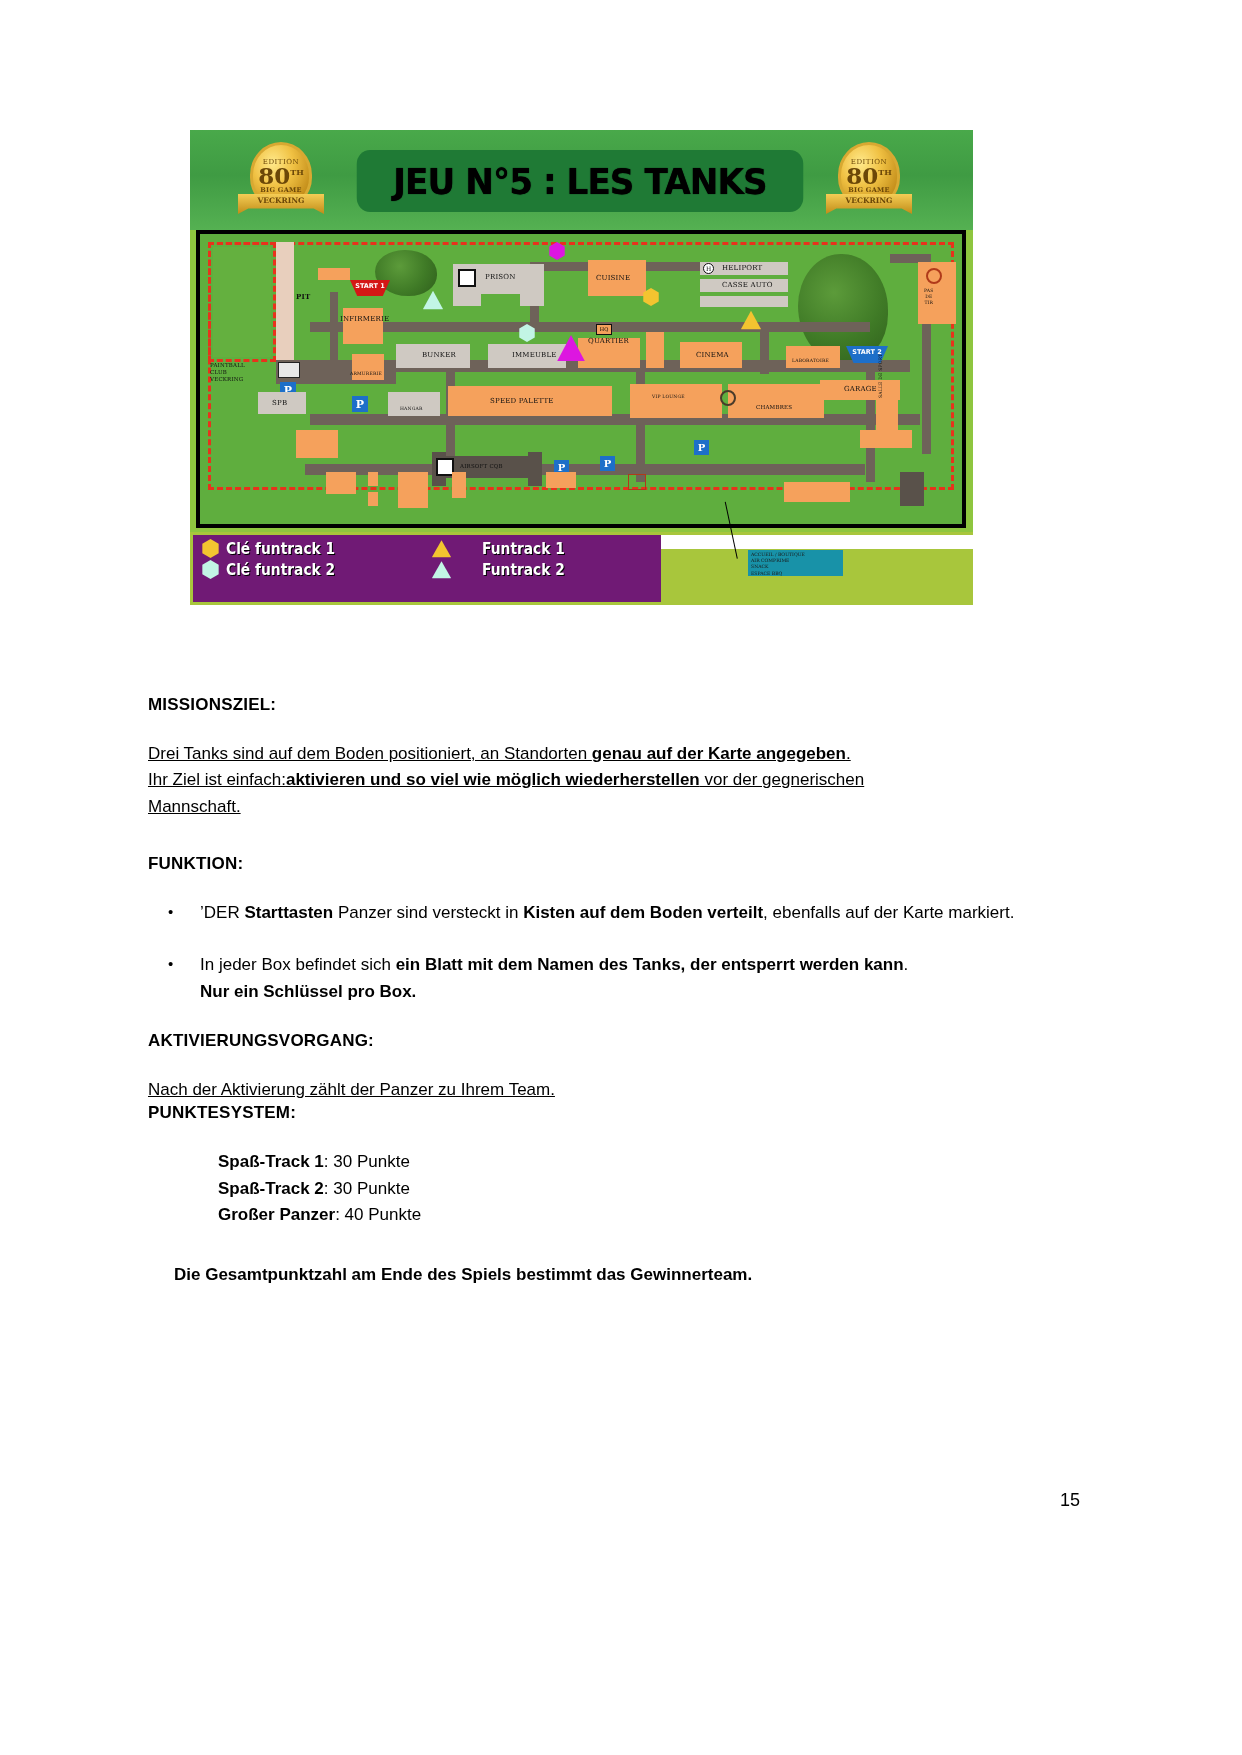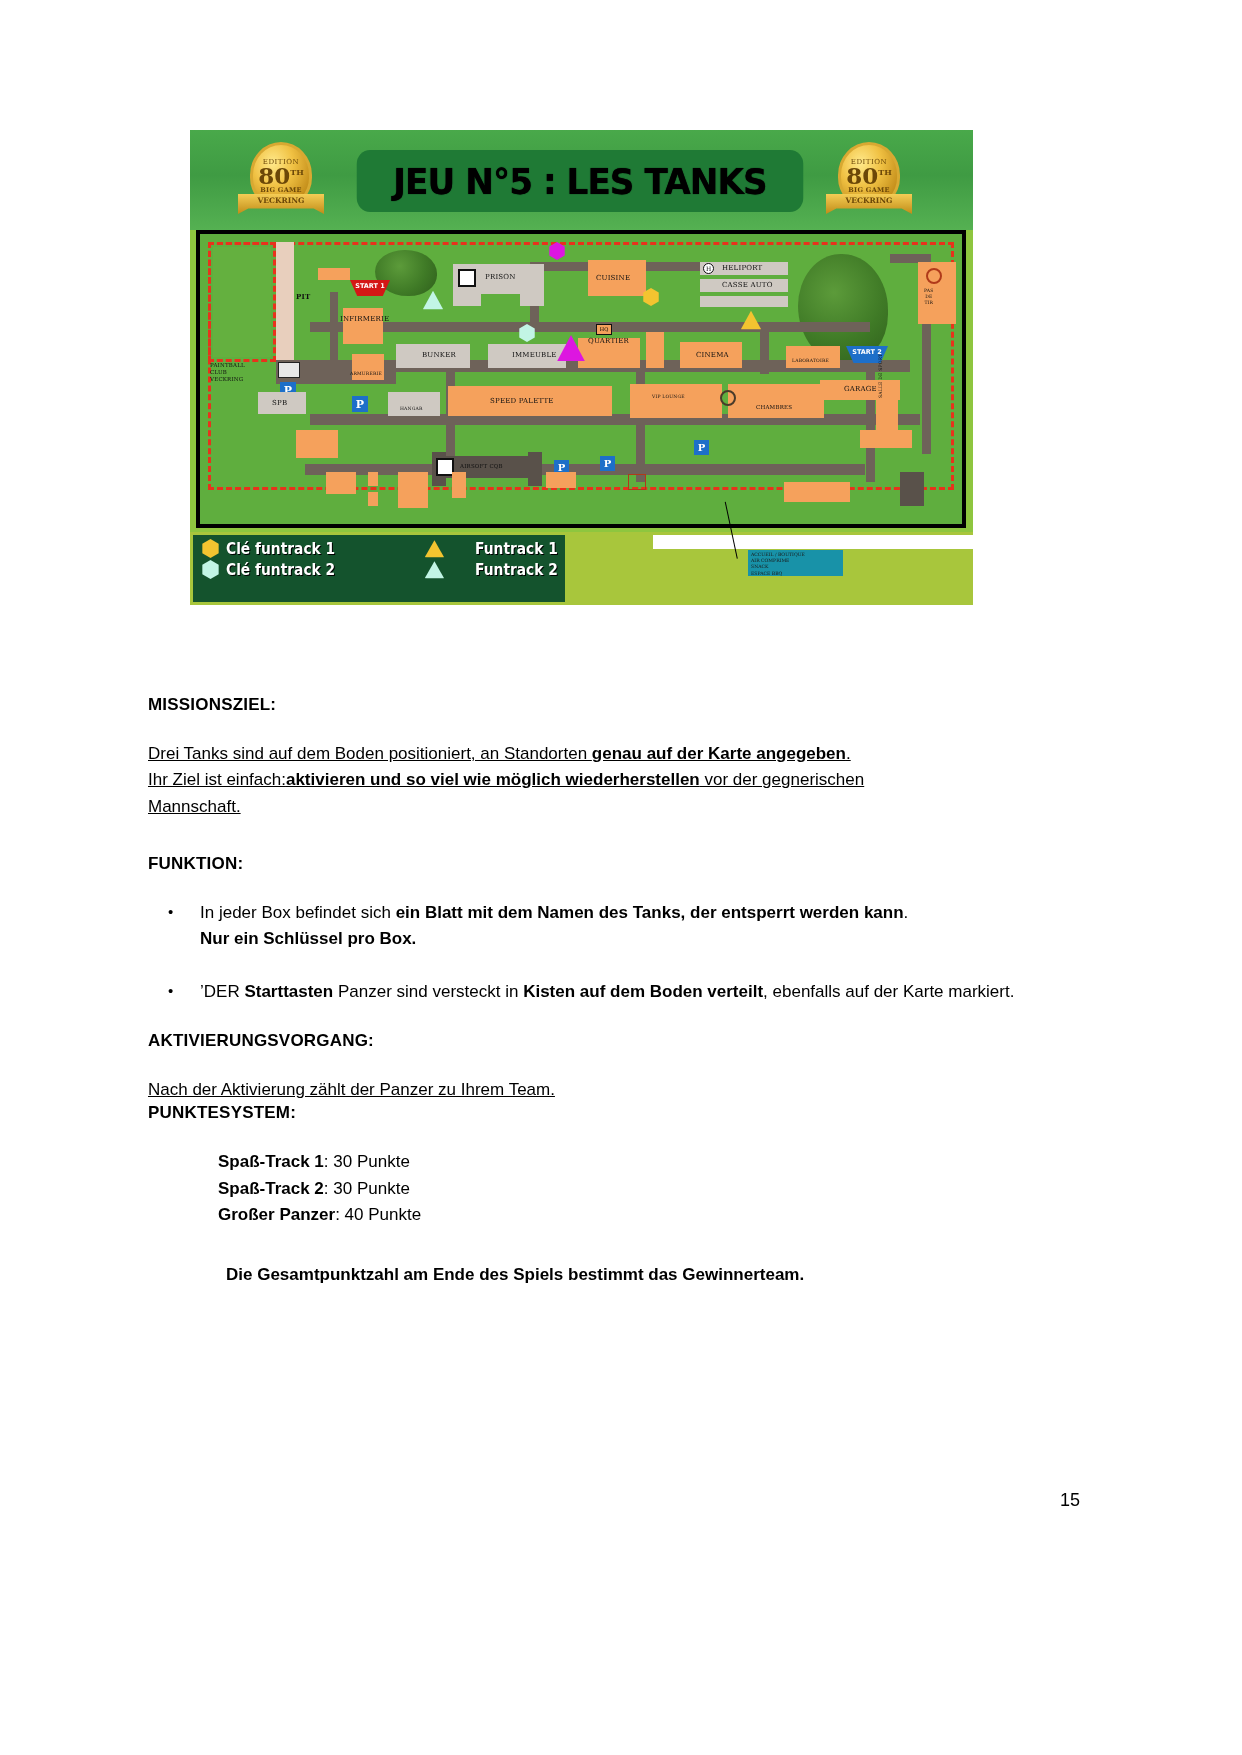--- a/index.html
+++ b/index.html
@@ -121,22 +121,22 @@
     display:flex; align-items:flex-start; justify-content:center; padding-top:2px;
     clip-path:polygon(0 0,100% 0,82% 100%,18% 100%);
   }
 
   
   .map-legend {
     position:absolute; left:0; top:402px; width:783px; height:73px;
     background:#a8c63c;
   }
   .legend-box {
-    position:absolute; left:3px; top:3px; width:372px; height:67px;
-    background:#14532d;
+    position:absolute; left:3px; top:3px; width:468px; height:67px;
+    background:#701a75;
     padding:3px 0 0 8px;
   }
   .legend-row { display:flex; align-items:center; height:21px; }
   .legend-left { width:230px; display:flex; align-items:center; }
   .legend-right { display:flex; align-items:center;gap:24px; }
   .lg-hex { width:19px; height:19px; clip-path:polygon(50% 0,93% 25%,93% 75%,50% 100%,7% 75%,7% 25%); flex:0 0 auto; }
   .lg-tri { width:21px; height:19px; clip-path:polygon(50% 6%,96% 96%,4% 96%); border-radius:3px; flex:0 0 auto; }
   .lg-text {
     color:#fff; font-family:"DejaVu Sans", sans-serif; font-weight:bold;
     font-size:15px; margin-left:6px; white-space:nowrap;
@@ -173,21 +173,21 @@
   ul.bullets { margin:0; padding:0 0 0 52px; list-style:none; }
   ul.bullets li {
     position:relative; font-size:17px; line-height:1.55;
     margin-bottom:26px;
   }
   ul.bullets li::before {
     content:"\2022"; position:absolute; left:-32px; top:0; font-size:15px;
   }
   .indent { margin-left:70px; font-size:17px; line-height:1.55; }
   .indent b { font-weight:bold; }
-  .indent2 { margin-left:78px; font-size:17px; line-height:1.55; }
+  .indent2 { margin-left:26px; font-size:17px; line-height:1.55; }
   .pagenum {
     position:absolute; left:1060px; top:1490px;
     font-size:18px;
   }
 </style>
 </head>
 <body>
 
 <div class="page">
 
@@ -399,25 +399,25 @@
       <p class="body">
         <span>Drei Tanks sind auf dem Boden positioniert, an Standorten </span><b>genau auf der Karte angegeben</b><span>.</span><br>
         <span>Ihr Ziel ist einfach:</span><b>aktivieren und so viel wie möglich wiederherstellen</b><span> vor der gegnerischen</span><br>
         <span>Mannschaft.</span>
       </p>
     </div>
 
     <h2 class="sec">FUNKTION:</h2>
     <ul class="bullets">
       <li>
+        <span>’DER </span><b>Starttasten</b><span> Panzer sind versteckt in </span><b>Kisten auf dem Boden verteilt</b><span>, ebenfalls auf der Karte markiert.</span>
+      </li>
+      <li>
         <span>In jeder Box befindet sich </span><b>ein Blatt mit dem Namen des Tanks, der entsperrt werden kann</b><span>.</span><br>
         <b>Nur ein Schlüssel pro Box.</b>
-      </li>
-      <li>
-        <span>’DER </span><b>Starttasten</b><span> Panzer sind versteckt in </span><b>Kisten auf dem Boden verteilt</b><span>, ebenfalls auf der Karte markiert.</span>
       </li>
     </ul>
 
     <h2 class="sec" style="margin-top:0;">AKTIVIERUNGSVORGANG:</h2>
     <p class="body blk">Nach der Aktivierung zählt der Panzer zu Ihrem Team.</p>
 
     <h2 class="sec">PUNKTESYSTEM:</h2>
     <div class="indent">
       <div><b>Spaß-Track 1</b><span>: 30 Punkte</span></div>
       <div><b>Spaß-Track 2</b><span>: 30 Punkte</span></div>

